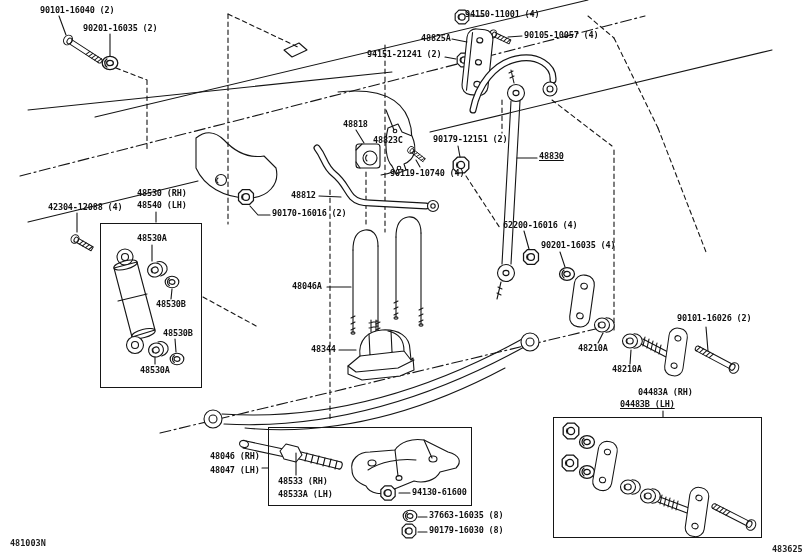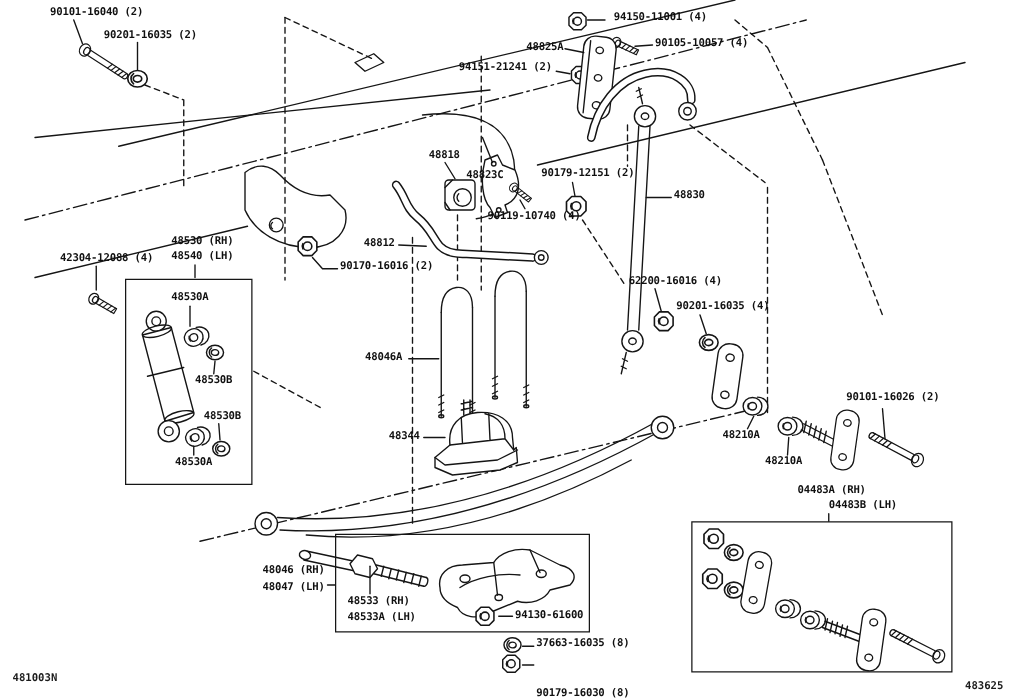--- a/index.html
+++ b/index.html
@@ -340,49 +340,49 @@
       <div class="kit-box" style="left: 100px; top: 223px; width: 102px; height: 165px;"></div>
       <div class="kit-box" style="left: 268px; top: 427px; width: 204px; height: 79px;"></div>
       <div class="kit-box" style="left: 553px; top: 417px; width: 209px; height: 121px;"></div>
     </div>
 
   <div id="labels-layer">
     <div class="corner-code" style="left:10px;top:539px">481003N</div>
     <div class="corner-code" style="left:772px;top:545px">483625</div>
   <div class="part-label" style="left: 40px; top: 6px;">90101-16040 (2)</div>
       <div class="part-label" style="left: 83px; top: 24px;">90201-16035 (2)</div>
-      <div class="part-label" style="left: 491px; top: 10px;">94150-11001 (4)</div>
+      <div class="part-label" style="left: 465px; top: 10px;">94150-11001 (4)</div>
       <div class="part-label" style="left: 421px; top: 34px;">48825A</div>
       <div class="part-label" style="left: 524px; top: 31px;">90105-10057 (4)</div>
       <div class="part-label" style="left: 367px; top: 50px;">94151-21241 (2)</div>
       <div class="part-label" style="left: 373px; top: 100px; margin-top: 36px;">48823C</div>
       <div class="part-label" style="left: 343px; top: 120px;">48818</div>
       <div class="part-label" style="left: 433px; top: 135px;">90179-12151 (2)</div>
-      <div class="part-label" style="left: 539px; top: 152px;">48830</div>
+      <div class="part-label" style="left: 539px; top: 152px; text-decoration: underline;">48830</div>
       <div class="part-label" style="left: 390px; top: 169px;">90119-10740 (4)</div>
       <div class="part-label" style="left: 137px; top: 189px;">48530 (RH)</div>
       <div class="part-label" style="left: 137px; top: 201px;">48540 (LH)</div>
       <div class="part-label" style="left: 48px; top: 203px;">42304-12088 (4)</div>
       <div class="part-label" style="left: 291px; top: 191px;">48812</div>
       <div class="part-label" style="left: 272px; top: 209px;">90170-16016 (2)</div>
       <div class="part-label" style="left: 137px; top: 234px;">48530A</div>
       <div class="part-label" style="left: 503px; top: 221px;">62200-16016 (4)</div>
       <div class="part-label" style="left: 541px; top: 241px;">90201-16035 (4)</div>
       <div class="part-label" style="left: 292px; top: 282px;">48046A</div>
       <div class="part-label" style="left: 156px; top: 300px;">48530B</div>
       <div class="part-label" style="left: 677px; top: 314px;">90101-16026 (2)</div>
       <div class="part-label" style="left: 163px; top: 329px;">48530B</div>
       <div class="part-label" style="left: 311px; top: 345px;">48344</div>
       <div class="part-label" style="left: 578px; top: 344px;">48210A</div>
       <div class="part-label" style="left: 140px; top: 366px;">48530A</div>
       <div class="part-label" style="left: 612px; top: 365px;">48210A</div>
       <div class="part-label" style="left: 638px; top: 388px;">04483A (RH)</div>
-      <div class="part-label" style="left: 663px; top: 400px;">04483B (LH)</div>
+      <div class="part-label" style="left: 620px; top: 400px; text-decoration: underline;">04483B (LH)</div>
       <div class="part-label" style="left: 210px; top: 452px;">48046 (RH)</div>
       <div class="part-label" style="left: 210px; top: 466px;">48047 (LH)</div>
       <div class="part-label" style="left: 278px; top: 477px;">48533 (RH)</div>
       <div class="part-label" style="left: 278px; top: 490px;">48533A (LH)</div>
       <div class="part-label" style="left: 412px; top: 488px;">94130-61600</div>
       <div class="part-label" style="left: 429px; top: 511px;">37663-16035 (8)</div>
-      <div class="part-label" style="left: 429px; top: 526px; margin-top: 25px;">90179-16030 (8)</div>
+      <div class="part-label" style="left: 429px; top: 526px;">90179-16030 (8)</div>
     </div>
 
 </div>
 
 </body></html>

